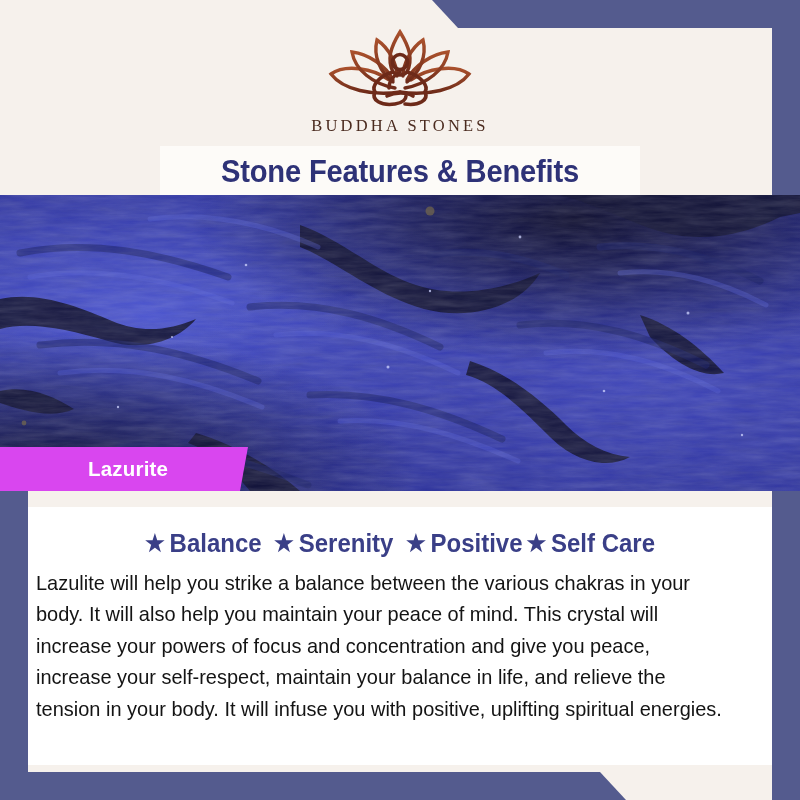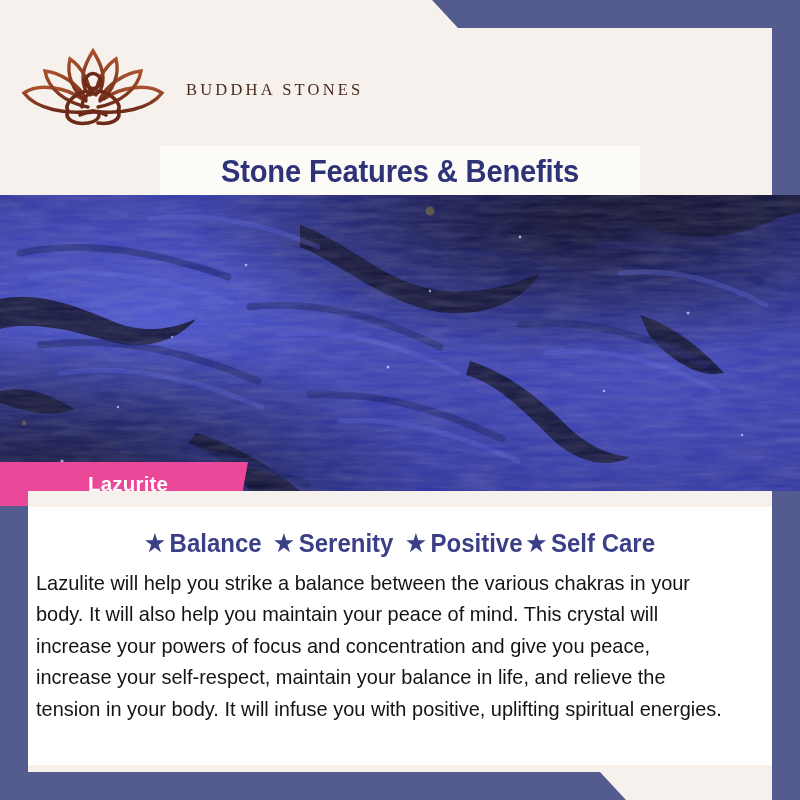--- a/index.html
+++ b/index.html
@@ -64,21 +64,21 @@
   }
 
   
   .logo-wrap {
     position: absolute;
     left: 0;
     top: 0;
     width: 800px;
     height: 148px;
     display: flex;
-    flex-direction: row;
+    flex-direction: column;
     align-items: center;
     justify-content: flex-start;
     padding-top: 26px;
     box-sizing: border-box;
   }
   .logo-mark {
     width: 186px;
     height: 84px;
     display: block;
   }
@@ -130,24 +130,24 @@
   .photo svg {
     display: block;
     width: 800px;
     height: 296px;
   }
 
   
   .stone-tag {
     position: absolute;
     left: 0;
-    top: 462px;
+    top: 447px;
     width: 248px;
     height: 44px;
-    background: #ec4899;
+    background: #d946ef;
     clip-path: polygon(0 0, 248px 0, 240px 44px, 0 44px);
   }
   .stone-tag span {
     position: absolute;
     left: 88px;
     top: 0;
     height: 44px;
     display: flex;
     align-items: center;
     color: #ffffff;

